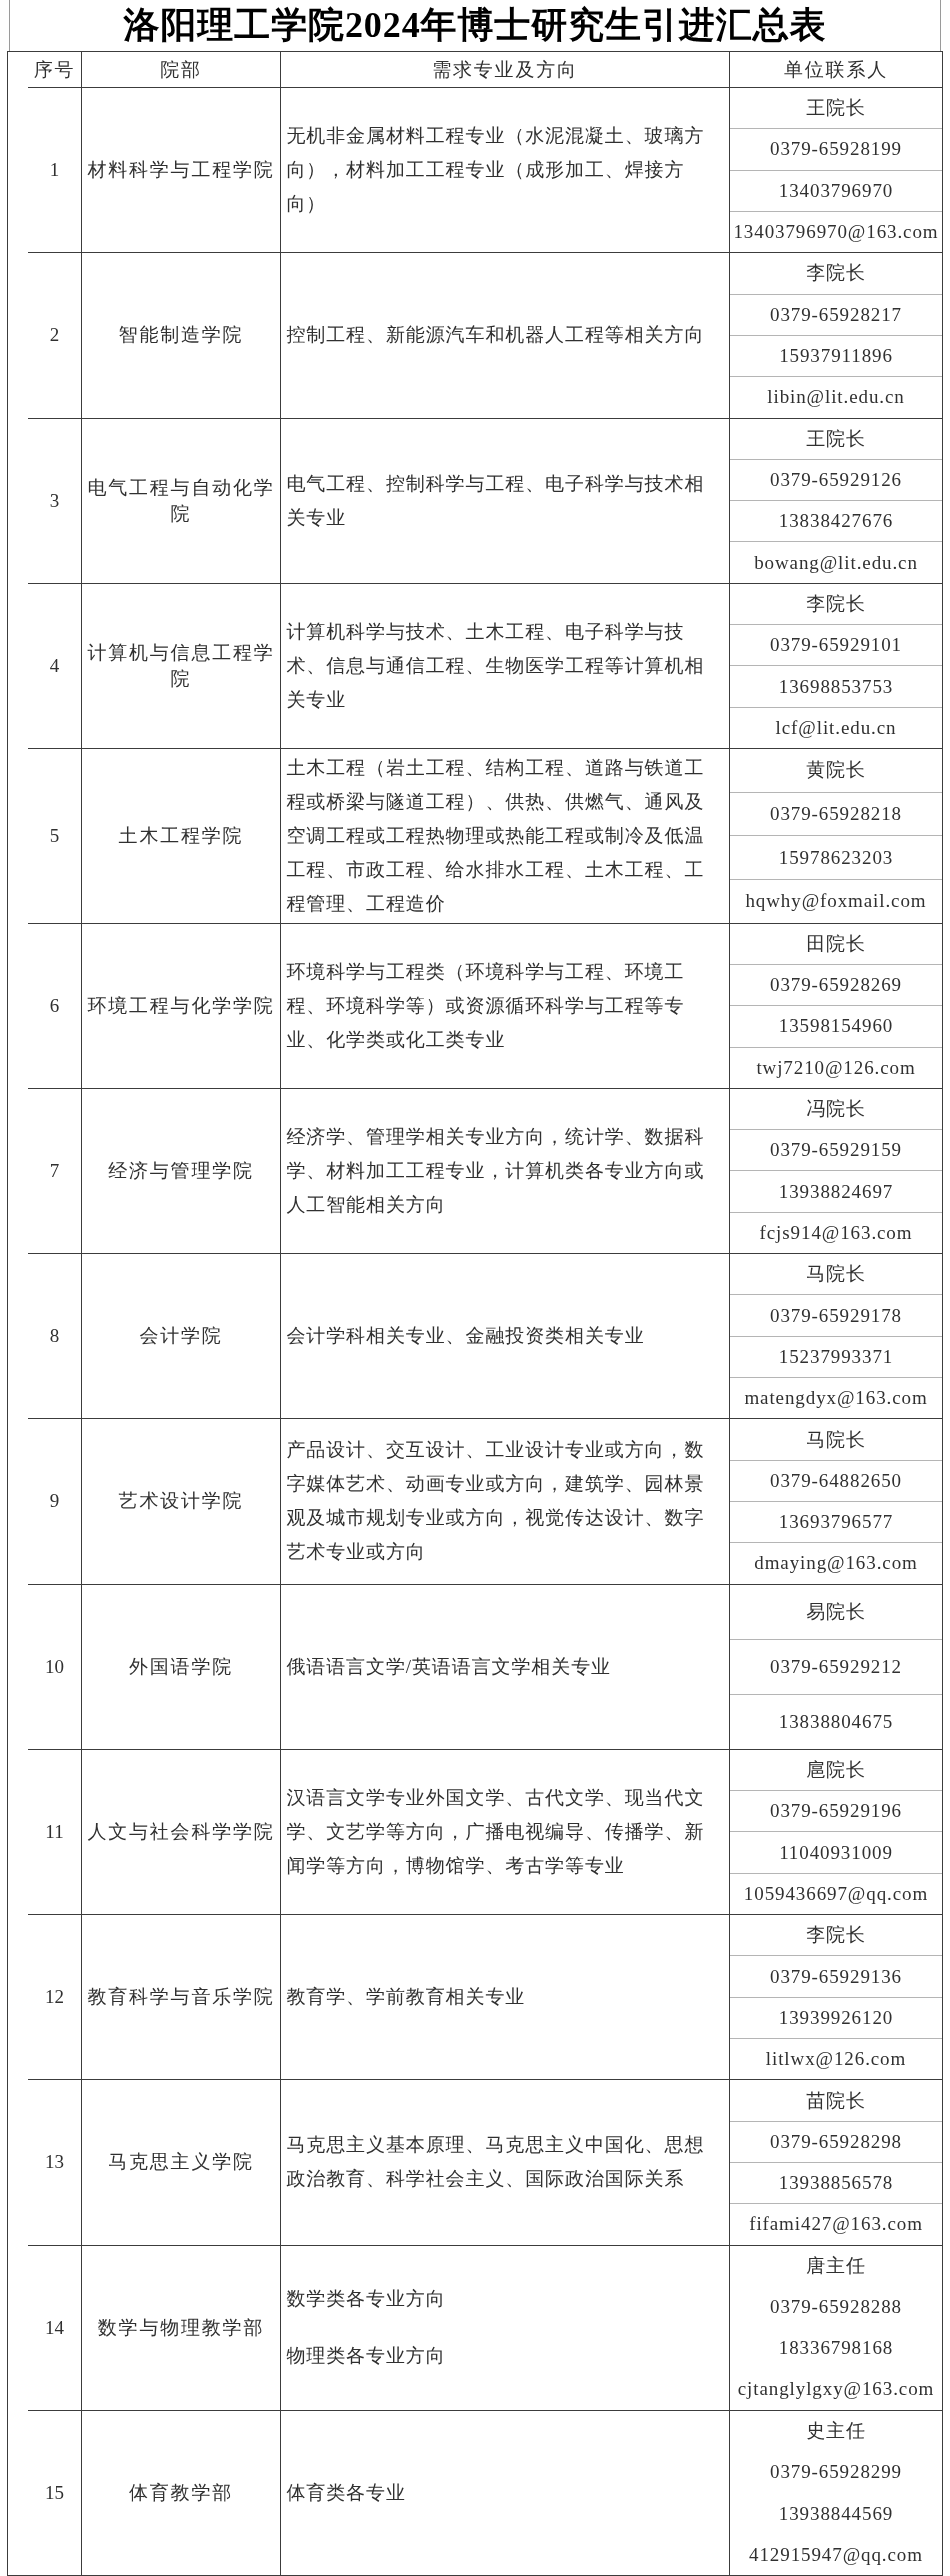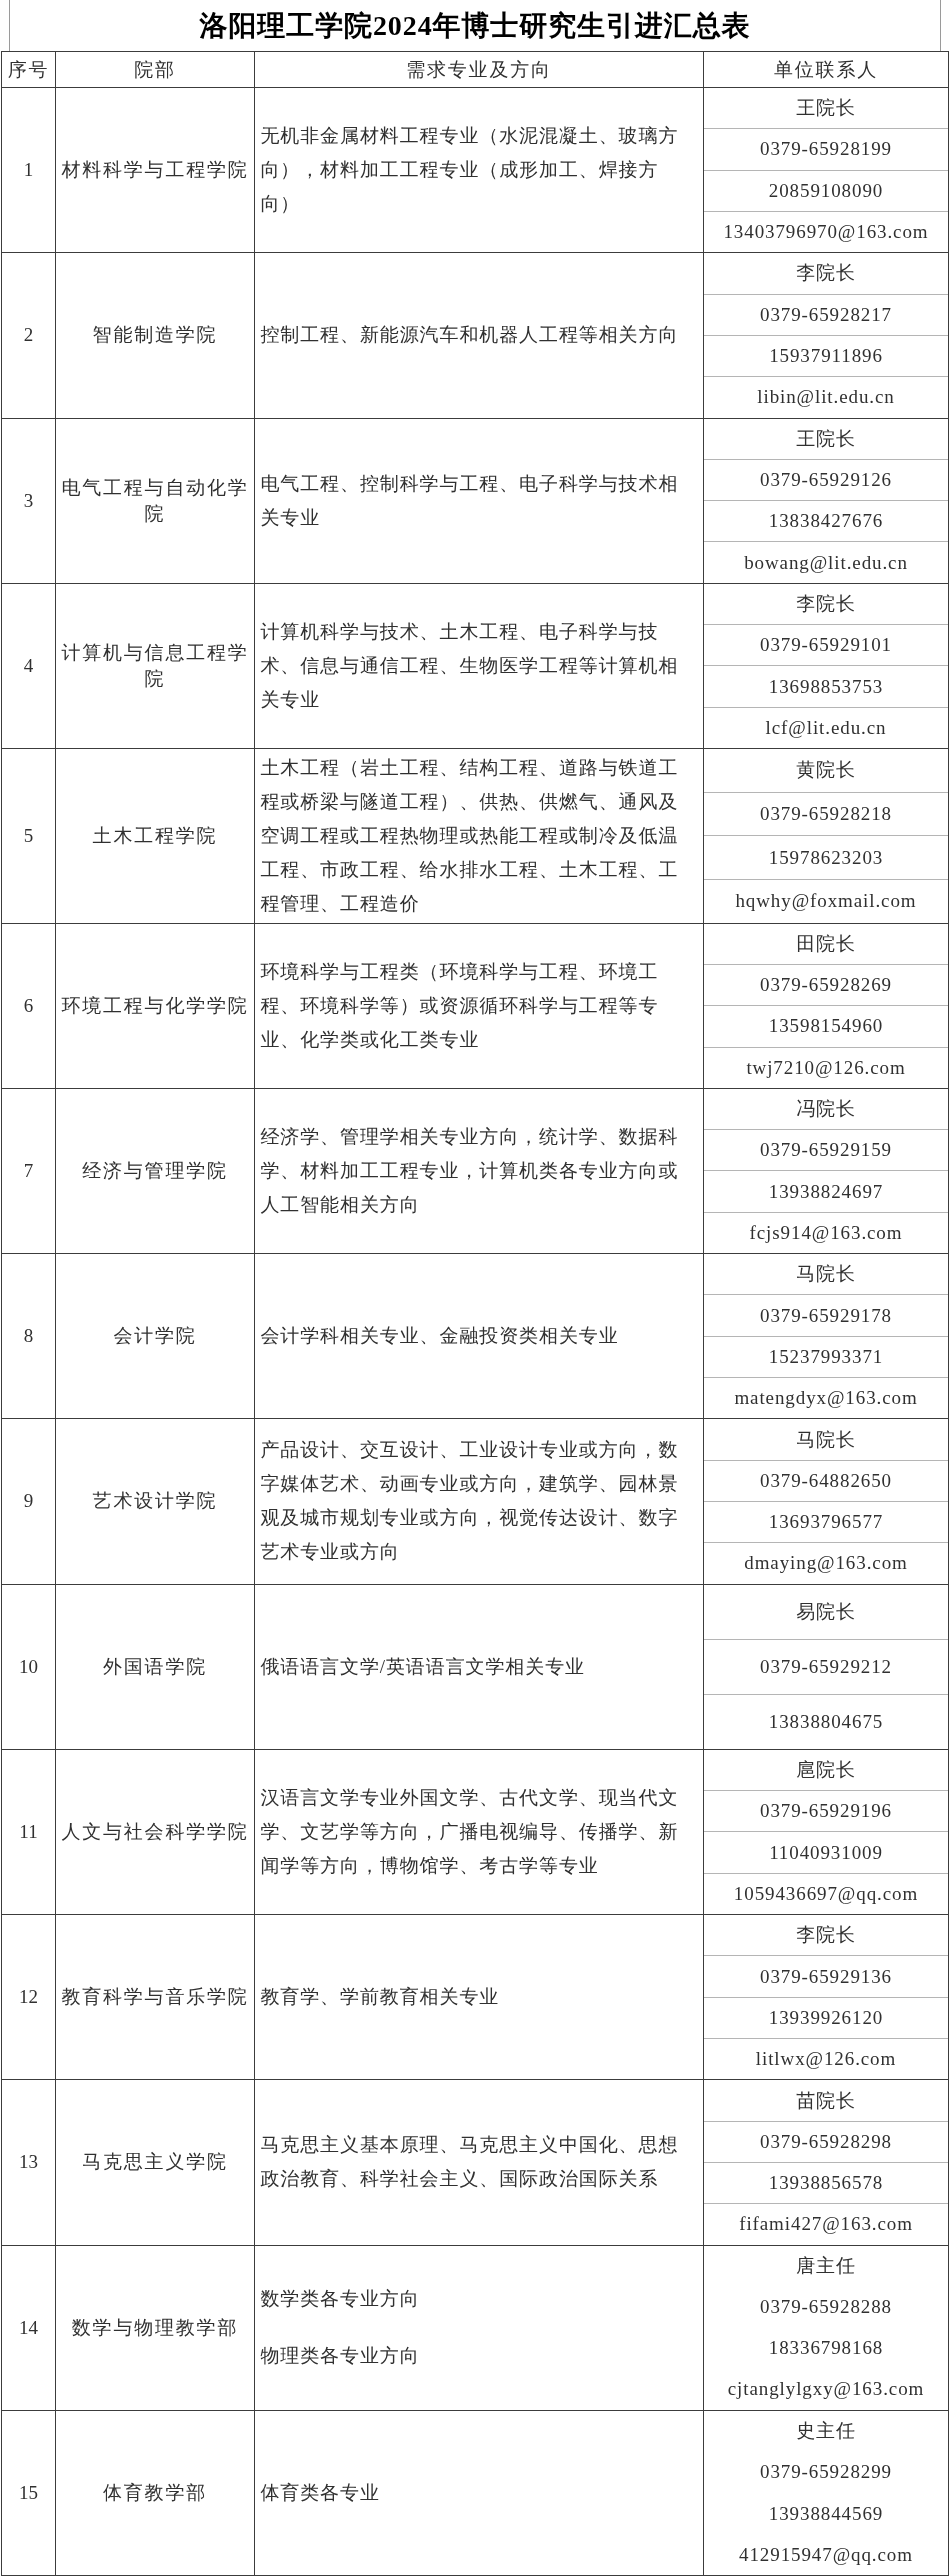--- a/index.html
+++ b/index.html
@@ -17,31 +17,32 @@
     flex-direction: column;
   }
   .title {
     height: 51px;
     margin: 0 9px;
     border-left: 0.9px solid #9a9a9a;
     border-right: 0.9px solid #9a9a9a;
     display: flex;
     align-items: center;
     justify-content: center;
-    font-size: 28px;
+    font-size: 36px;
     font-weight: bold;
     color: #000000;
     letter-spacing: 0.9px;
   }
   .table {
     flex: 1;
-    margin: 0 1px;
+    margin: 0 7px;
     border: 1.8px solid #3c3c3c;
     display: flex;
     flex-direction: column;
+    padding-left: 20px;
   }
   .trow {
     display: flex;
     border-bottom: 0.9px solid #3c3c3c;
   }
   .trow:last-child { border-bottom: none; }
   .thead {
     height: 36px;
     flex: none;
   }
@@ -104,21 +105,21 @@
     <div id="tbody" style="display:flex;flex-direction:column;flex:1;">
   <div class="trow body-row">
     <div class="cell c-index body">1</div>
     <div class="cell c-dept body">材料科学与工程学院</div>
     <div class="cell c-majors body">
             <div class="majors-line">无机非金属材料工程专业（水泥混凝土、玻璃方向），材料加工工程专业（成形加工、焊接方向）</div>
           </div>
     <div class="cell c-contact body with-sep">
       <div class="contact-line">王院长</div>
       <div class="contact-line">0379-65928199</div>
-      <div class="contact-line">20859108090</div>
+      <div class="contact-line">13403796970</div>
       <div class="contact-line">13403796970@163.com</div>
     </div>
   </div>
 
   <div class="trow body-row">
     <div class="cell c-index body">2</div>
     <div class="cell c-dept body">智能制造学院</div>
     <div class="cell c-majors body">
             <div class="majors-line">控制工程、新能源汽车和机器人工程等相关方向</div>
           </div>

